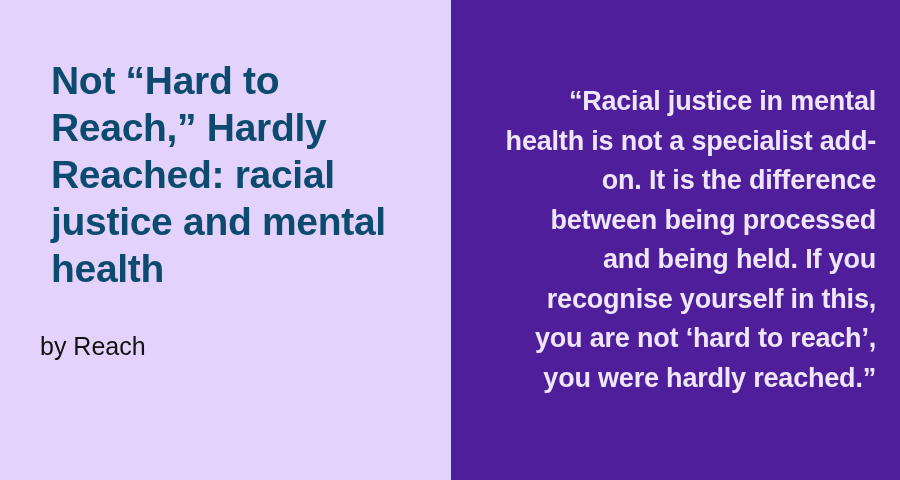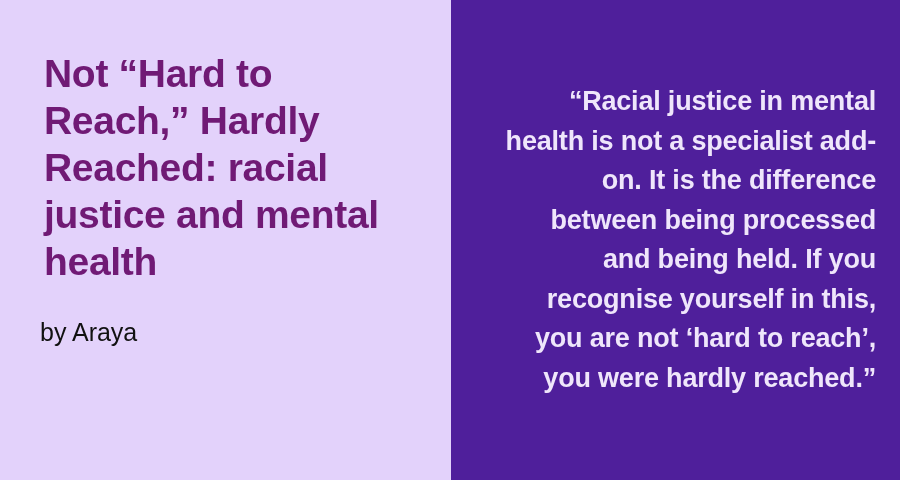--- a/index.html
+++ b/index.html
@@ -30,23 +30,23 @@
     padding: 46px 44px 0 40px;
     display: flex;
     flex-direction: column;
     align-items: flex-start;
     justify-content: flex-start;
   }
   .article-title {
     font-size: 39px;
     line-height: 47px;
     font-weight: bold;
-    color: #701a75;
+    color: #0c4a6e;
     letter-spacing: -0.3px;
-    margin: 4px;
+    margin: 11px;
     text-align: left;
     max-width: 360px;
     word-spacing: 0px;
   }
   .byline {
     margin-top: 28px;
     font-size: 25px;
     line-height: 30px;
     font-weight: normal;
     color: #111111;
@@ -75,20 +75,20 @@
     margin: 0;
   }
 </style>
 </head>
 <body>
 
 <div class="card">
 
   <div class="panel-left">
     <h1 class="article-title">Not “Hard to Reach,” Hardly Reached: racial justice and mental health</h1>
-    <div class="byline">by Araya</div>
+    <div class="byline">by Reach</div>
   </div>
 
   <div class="panel-right">
     <blockquote class="pull-quote">“Racial justice in mental health is not a specialist add-on. It is the difference between being processed and being held. If you recognise yourself in this, you are not ‘hard to reach’, you were hardly reached.”</blockquote>
   </div>
 
 </div>
 
 </body></html>

